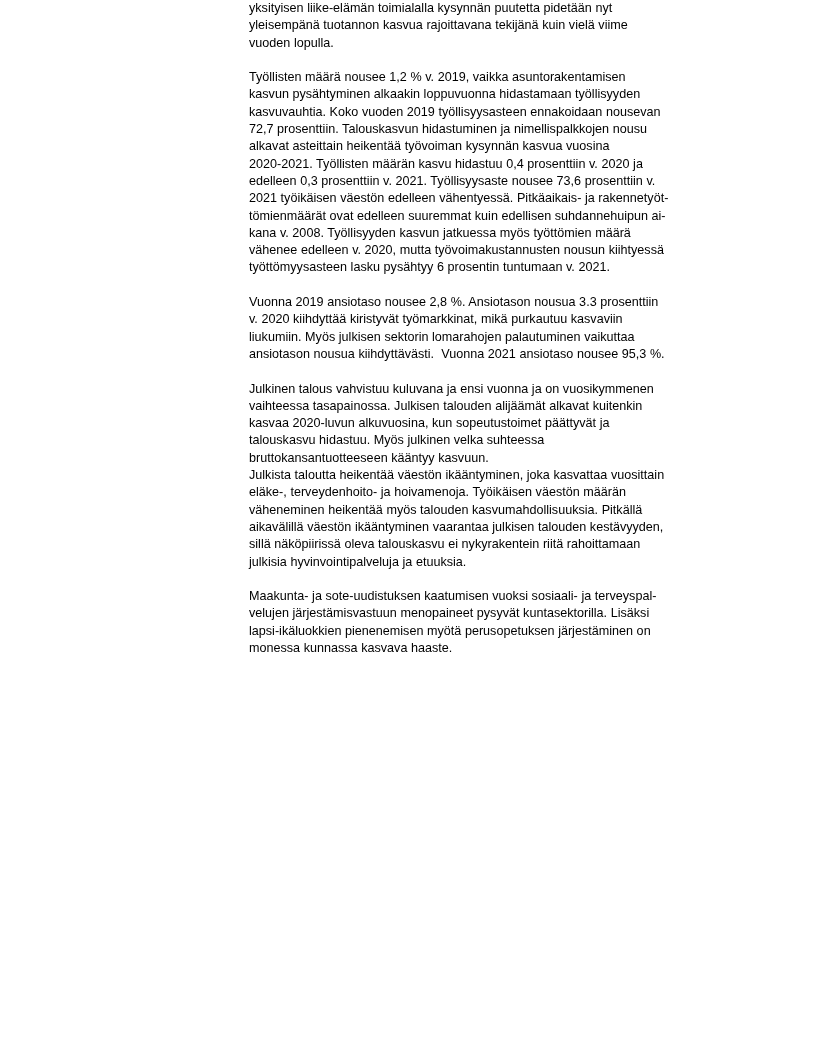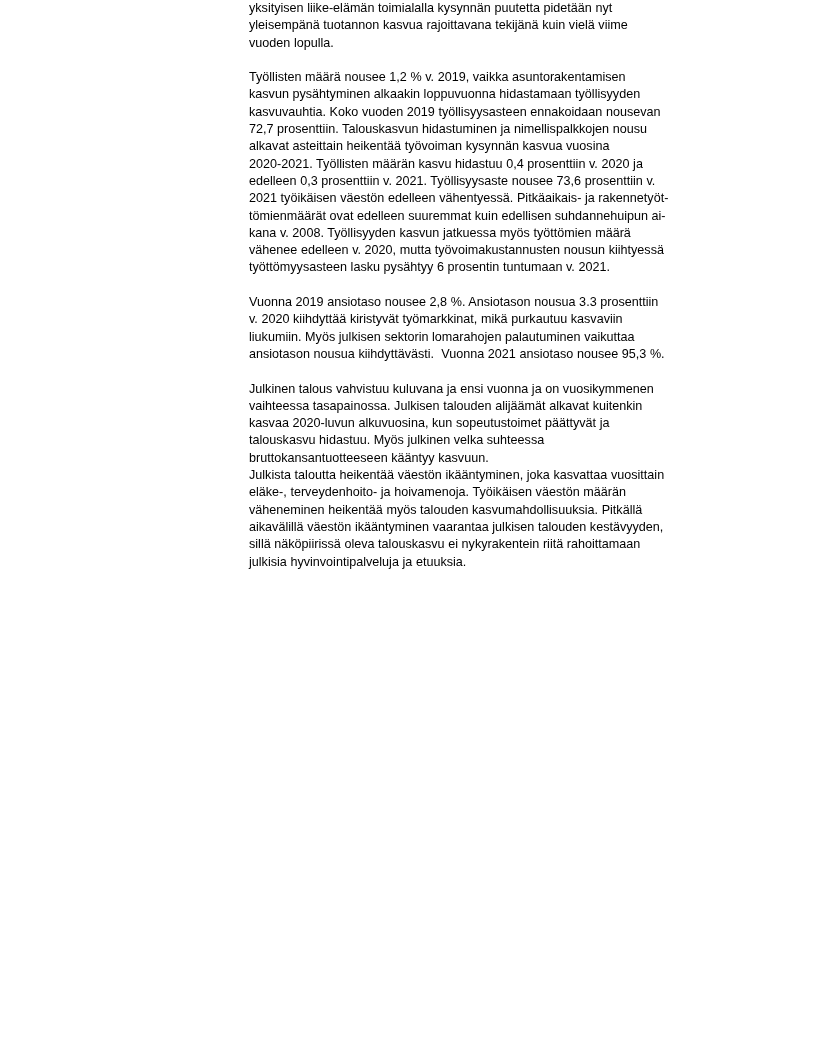--- a/index.html
+++ b/index.html
@@ -76,15 +76,19 @@
 talouskasvu hidastuu. Myös julkinen velka suhteessa
 bruttokansantuotteeseen kääntyy kasvuun.
 Julkista taloutta heikentää väestön ikääntyminen, joka kasvattaa vuosittain
 eläke-, terveydenhoito- ja hoivamenoja. Työikäisen väestön määrän
 väheneminen heikentää myös talouden kasvumahdollisuuksia. Pitkällä
 aikavälillä väestön ikääntyminen vaarantaa julkisen talouden kestävyyden,
 sillä näköpiirissä oleva talouskasvu ei nykyrakentein riitä rahoittamaan
 julkisia hyvinvointipalveluja ja etuuksia.</p>
     <div class="gap"></div>
 
+    <p class="para">Maakunta- ja sote-uudistuksen kaatumisen vuoksi sosiaali- ja terveyspal-
+velujen järjestämisvastuun menopaineet pysyvät kuntasektorilla. Lisäksi
+lapsi-ikäluokkien pienenemisen myötä perusopetuksen järjestäminen on
+monessa kunnassa kasvava haaste.</p>
 
   </div>
 </div>
 
 </body></html>

